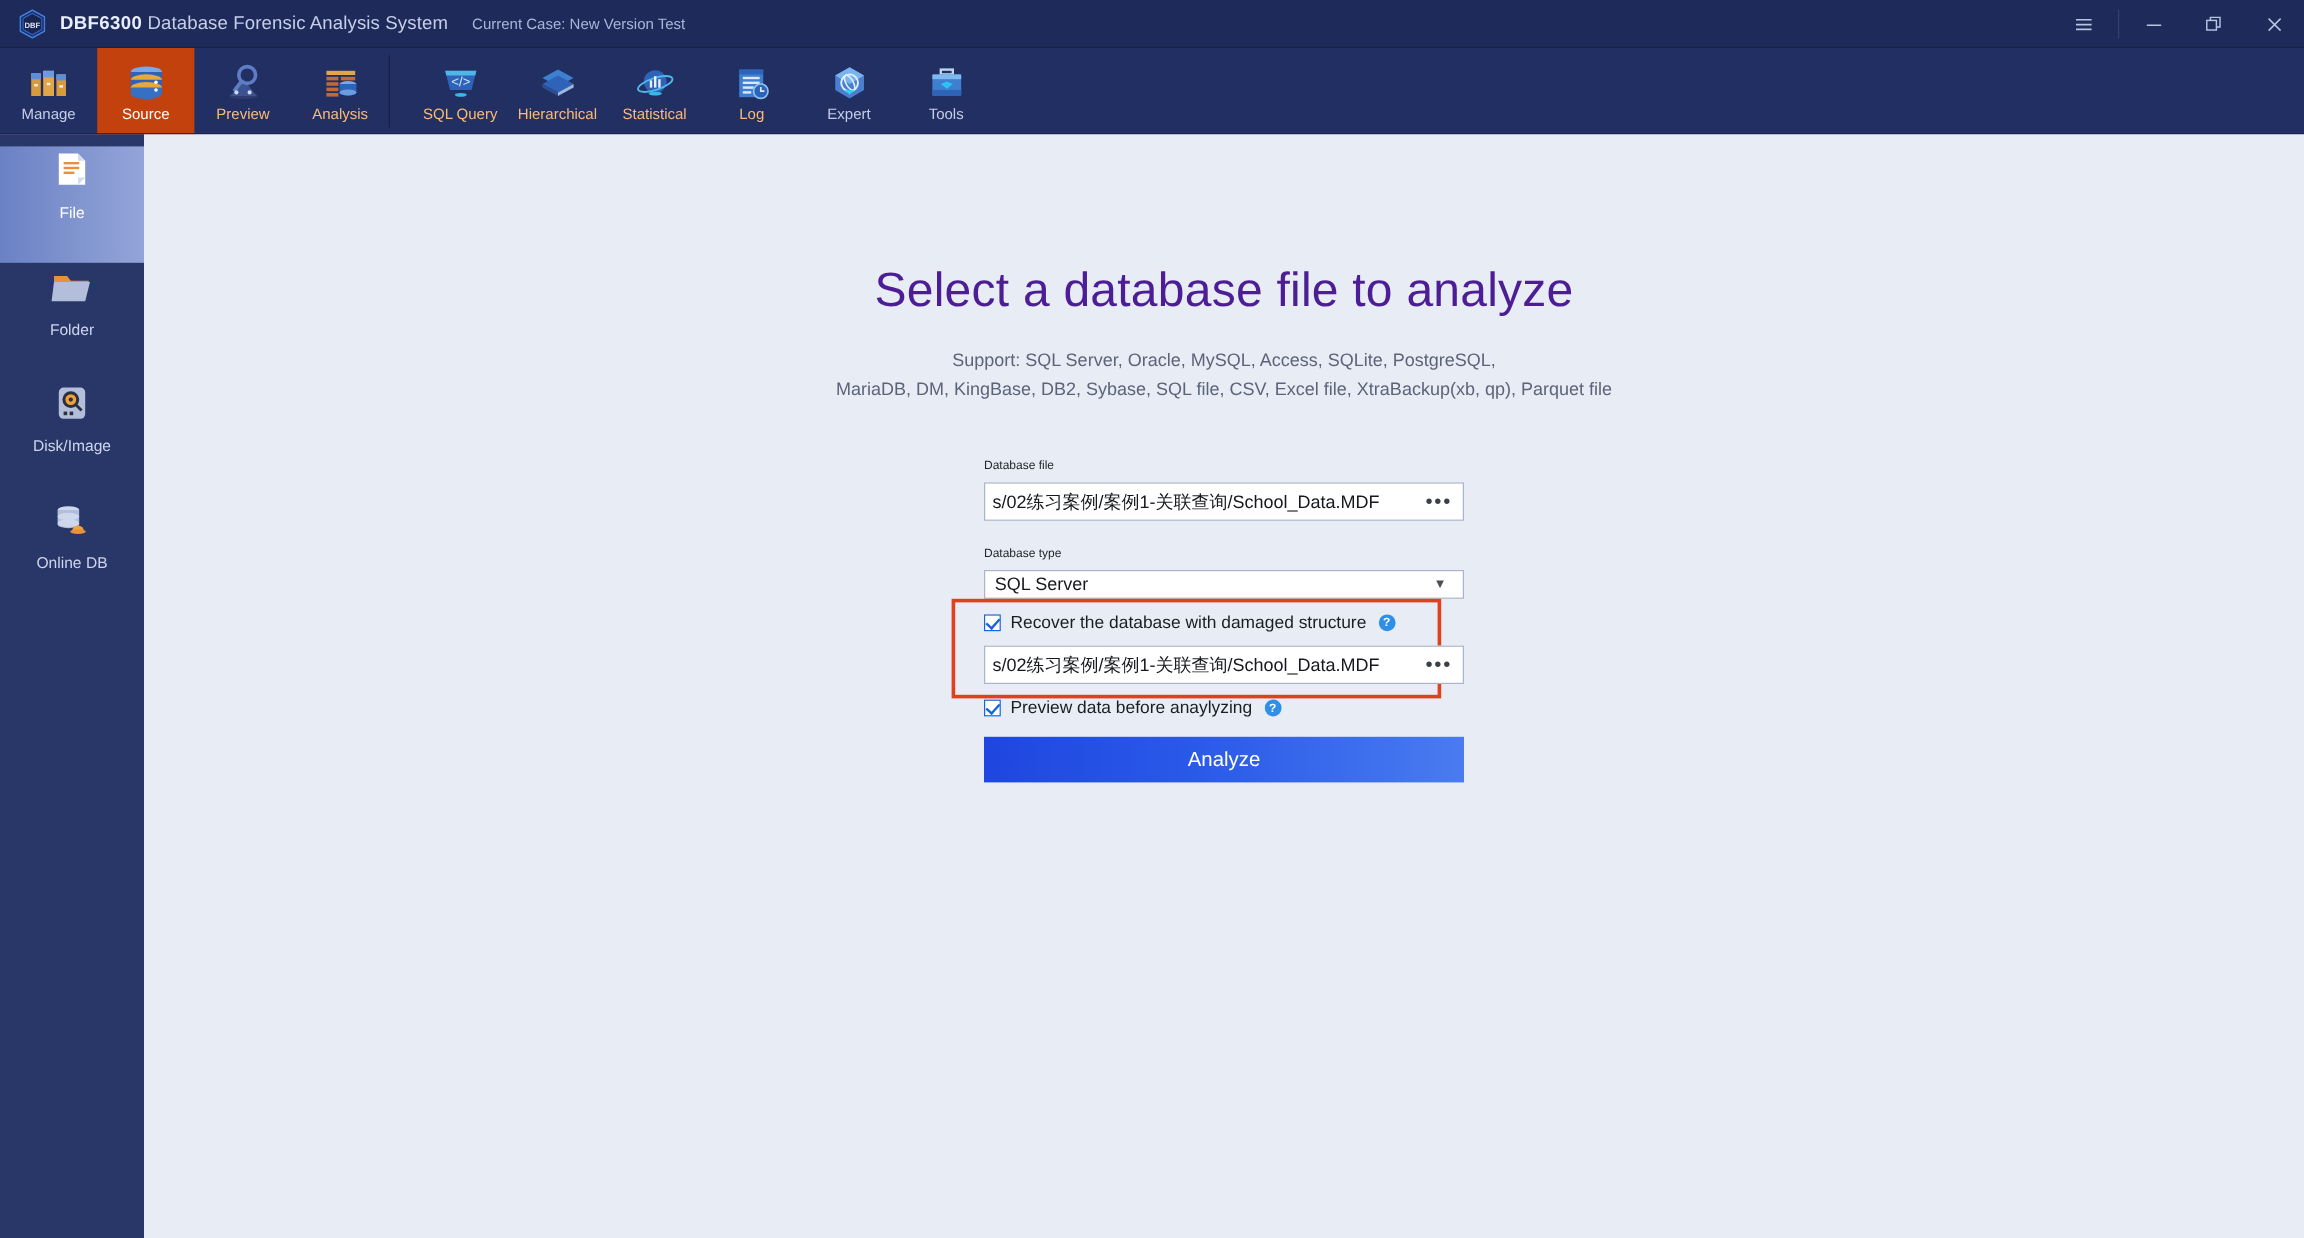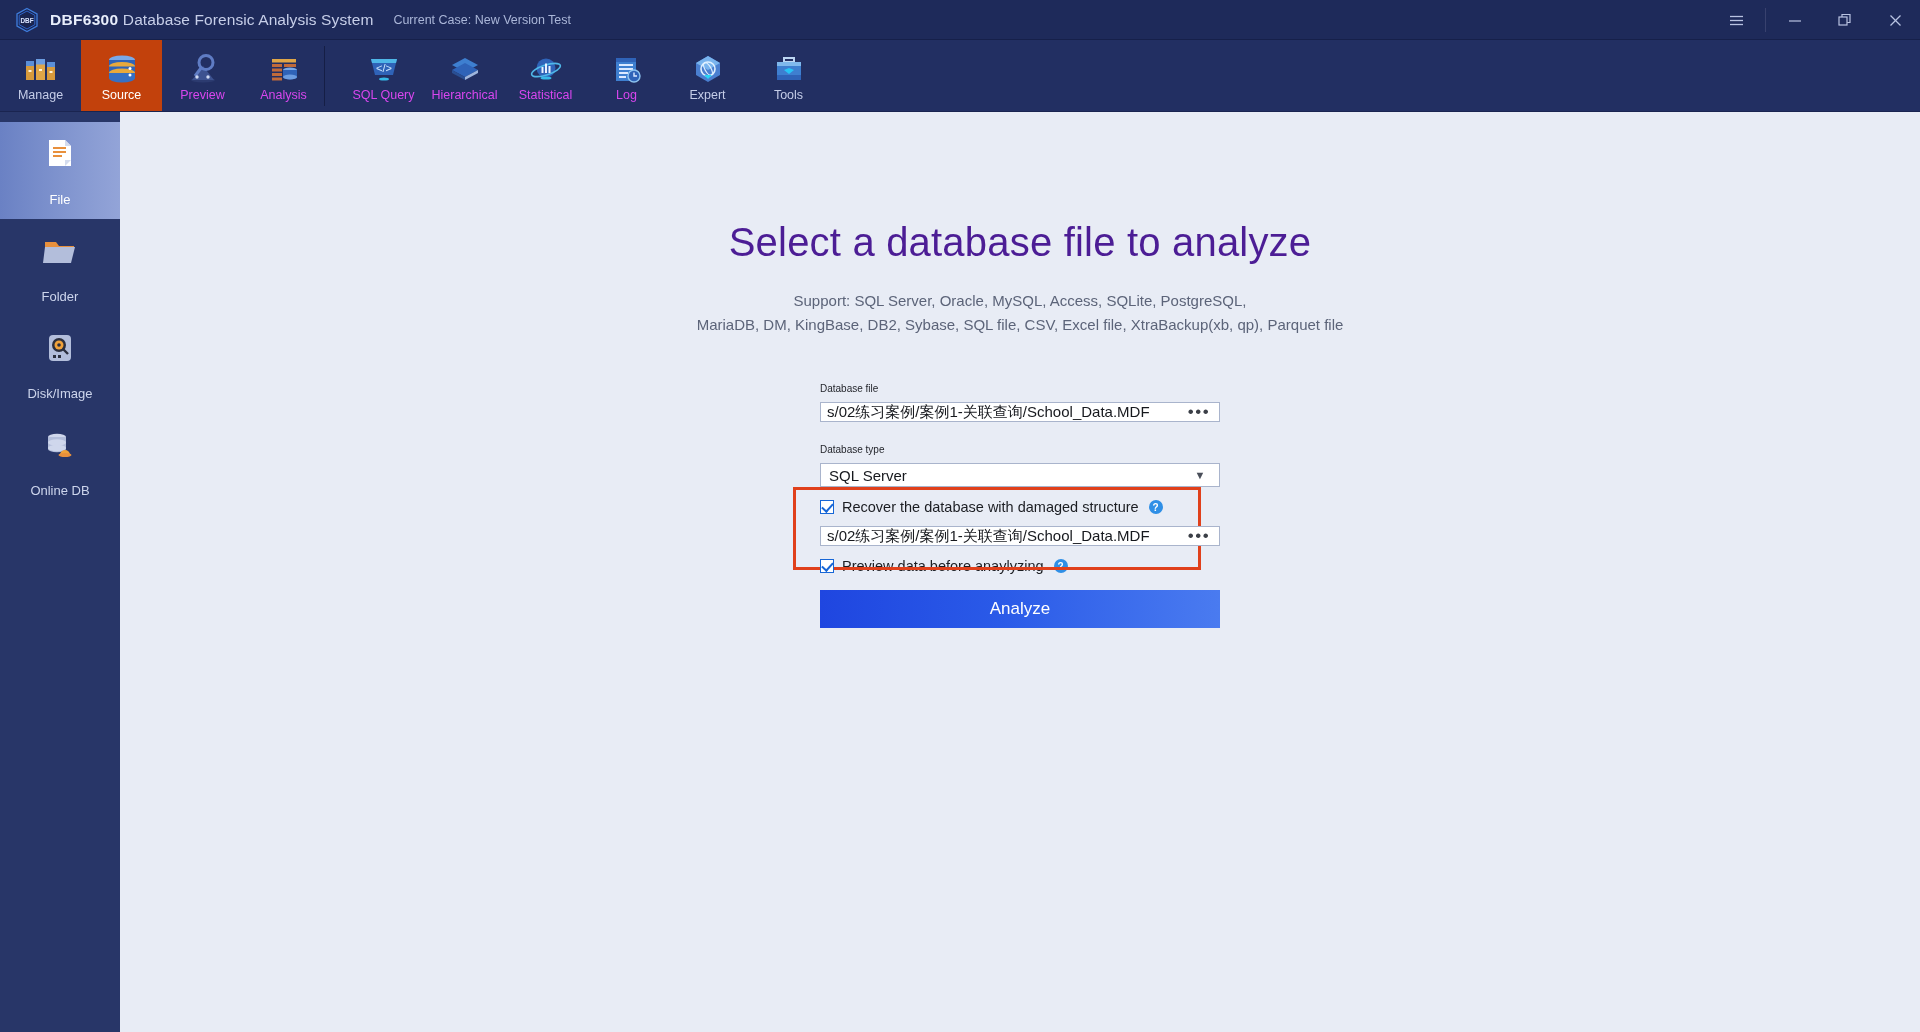--- a/index.html
+++ b/index.html
@@ -52,34 +52,34 @@
     content:""; position:absolute; left:0; right:0; bottom:0; height:1px; background:#1a2450;
   }
   .rib-item{
     width:81px; display:flex; flex-direction:column; align-items:center; justify-content:center;
     gap:2px; position:relative;
   }
   .rib-item .rib-icon{ height:36px; display:flex; align-items:flex-end; justify-content:center;}
   .rib-item .rib-label{ font-size:12.5px; color:#c5cde8; line-height:16px; }
   .rib-item.active{ background:#c2410c; }
   .rib-item.active .rib-label{ color:#ffffff; }
-  .rib-item.dim .rib-label{ color:#d946ef; }
+  .rib-item.dim .rib-label{ color:#fdba74; }
   .rib-sep{ width:1px; margin:6px 0; background:#151e45; }
   .rib-gap{ width:18px; }
 
   
   .body-row{ flex:1 1 auto; display:flex; min-height:0; }
 
   .sidebar{
     width:120px; flex:0 0 120px; background:#283668;
     display:flex; flex-direction:column; padding-top:10px;
   }
   .side-item{
     height:97px; display:flex; flex-direction:column;
-    align-items:center; justify-content:center; gap:16px;
+    align-items:center; gap:6px;
   }
   .side-item .side-label{ font-size:13px; color:#cdd5ec; }
   .side-item.active{
     background:linear-gradient(90deg,#6a81c4 0%, #8195cf 55%, #93a4d8 100%);
   }
   .side-item.active .side-label{ color:#ffffff; }
   .side-icon{ height:42px; display:flex; align-items:center; justify-content:center;}
 
   .content{
     flex:1 1 auto; background:#e8ecf5; position:relative; overflow:hidden;
@@ -94,21 +94,21 @@
     margin-top:24px;
   }
 
   .form{
     width:400px; margin:0 auto; margin-top:46px; position:relative;
   }
   .fld-label{
     font-size:10px; color:#24262c; margin-bottom:8px;
   }
   .inputbox{
-    height:20px; background:#ffffff; border:1px solid #a9b4cc;
+    height:32px; background:#ffffff; border:1px solid #a9b4cc;
     display:flex; align-items:center; position:relative;
   }
   .inputbox .txt{
     flex:1 1 auto; font-size:15px; color:#16181d; padding-left:6px;
     white-space:nowrap; overflow:hidden;
   }
   .dots-btn{
     width:40px; height:30px; display:flex; align-items:center; justify-content:center;
     color:#3b3f47; font-size:17px; letter-spacing:1.5px; line-height:8px;
   }

